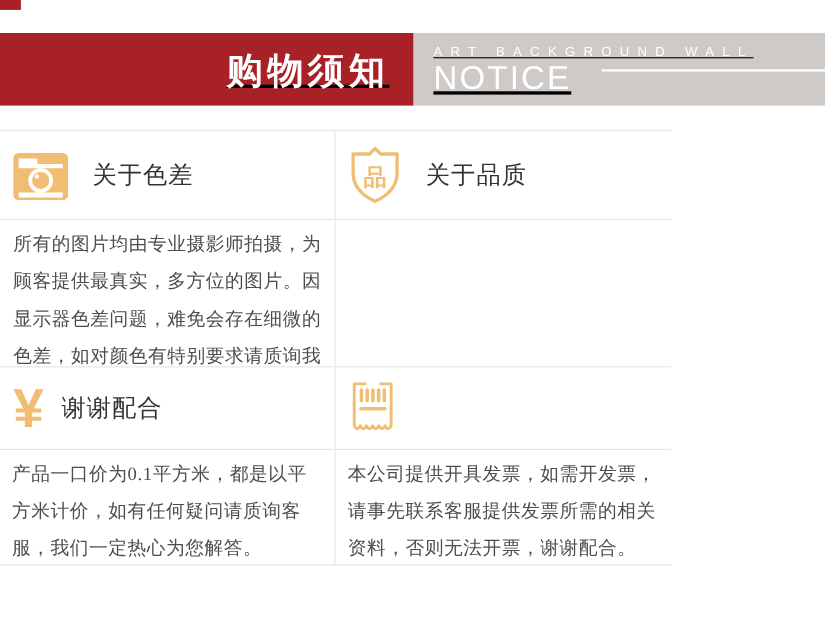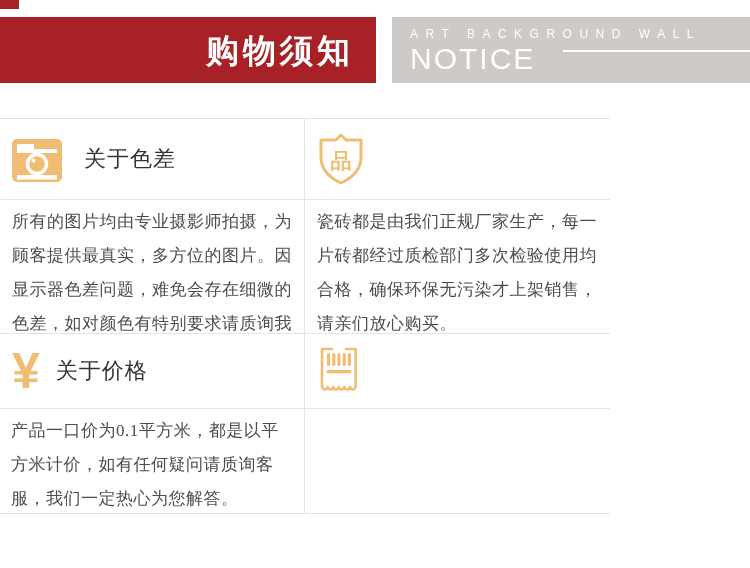--- a/index.html
+++ b/index.html
@@ -14,23 +14,24 @@
   }
   
   .corner-red {
     position: absolute; top: 0; left: 0;
     width: 19px; height: 9px;
     background: #a82126;
   }
   
   .banner {
     position: absolute;
-    top: 17px; left: 0;
+    top: 30px; left: 0;
     width: 750px; height: 66px;
     display: flex;
+    text-decoration: underline;
   }
   .banner-left {
     width: 376px; height: 100%;
     background: #a82126;
     display: flex;
     align-items: center;
     justify-content: flex-end;
     padding-right: 22px;
   }
   .banner-title {
@@ -40,21 +41,20 @@
     letter-spacing: 4px;
     line-height: 1;
   }
   .banner-right {
     flex: 1; height: 100%;
     background: #cecac8;
     display: flex;
     flex-direction: column;
     justify-content: center;
     padding-left: 18px;
-    margin-left: 16px;
   }
   .art-text {
     color: #ffffff;
     font-size: 12px;
     letter-spacing: 7.5px;
     margin-bottom: 3px;
     white-space: nowrap;
   }
   .notice-row { display: flex; align-items: flex-start; }
   .notice-text {
@@ -165,51 +165,52 @@
       </div>
 
       <div class="cell">
         <div class="cell-head">
           <span class="icon-wrap">
             <svg width="48" height="54" viewBox="0 0 48 54">
               <path d="M4 8 H19 L24 3 L29 8 H44 V25 C44 38 35 46 24 51 C13 46 4 38 4 25 Z" fill="none" stroke="#f0bd72" stroke-width="3" stroke-linejoin="round"></path>
               <text class="shield-glyph" x="24" y="36" text-anchor="middle" font-size="21" fill="#f0bd72">品</text>
             </svg>
           </span>
-        </div>
-        <div class="cell-body">瓷砖都是由我们正规厂家生产，每一片砖都经过质检部门多次检验使用均合格，确保环保无污染才上架销售，请亲们放心购买。</div>
+          <span class="section-title">关于品质</span>
+        </div>
       </div>
 
     </div>
 
     <div class="row row-2">
 
       <div class="cell cell-left">
         <div class="cell-head">
           <span class="icon-wrap" style="margin-right:16px;">
             <span class="yuan-glyph">¥</span>
           </span>
-          <span class="section-title">关于价格</span>
+          <span class="section-title">谢谢配合</span>
         </div>
         <div class="cell-body">产品一口价为0.1平方米，都是以平方米计价，如有任何疑问请质询客服，我们一定热心为您解答。</div>
       </div>
 
       <div class="cell">
         <div class="cell-head">
           <span class="icon-wrap">
             <svg width="46" height="50" viewBox="0 0 46 50">
               <path d="M15 3 H5 V41 q2.8 5.5 5.6 0 q2.8 5.5 5.6 0 q2.8 5.5 5.6 0 q2.8 5.5 5.6 0 q2.8 5.5 5.6 0 q2.8 5.5 5.6 0 V3 H29" fill="none" stroke="#f0bd72" stroke-width="2.6" stroke-linecap="round" stroke-linejoin="round"></path>
               <rect x="10" y="7" width="3.2" height="13" rx="1.6" fill="#f0bd72"></rect>
               <rect x="15.2" y="7" width="3.2" height="13" rx="1.6" fill="#f0bd72"></rect>
               <rect x="20.4" y="7" width="3.2" height="13" rx="1.6" fill="#f0bd72"></rect>
               <rect x="25.6" y="7" width="3.2" height="13" rx="1.6" fill="#f0bd72"></rect>
               <rect x="30.8" y="7" width="3.2" height="13" rx="1.6" fill="#f0bd72"></rect>
               <rect x="9.5" y="24" width="25" height="3.2" rx="1.6" fill="#f0bd72"></rect>
             </svg>
           </span>
         </div>
+        <div class="cell-body">本公司提供开具发票，如需开发票，请事先联系客服提供发票所需的相关资料，否则无法开票，谢谢配合。</div>
       </div>
 
     </div>
 
   </div>
 
 </div>
 
 </body></html>

